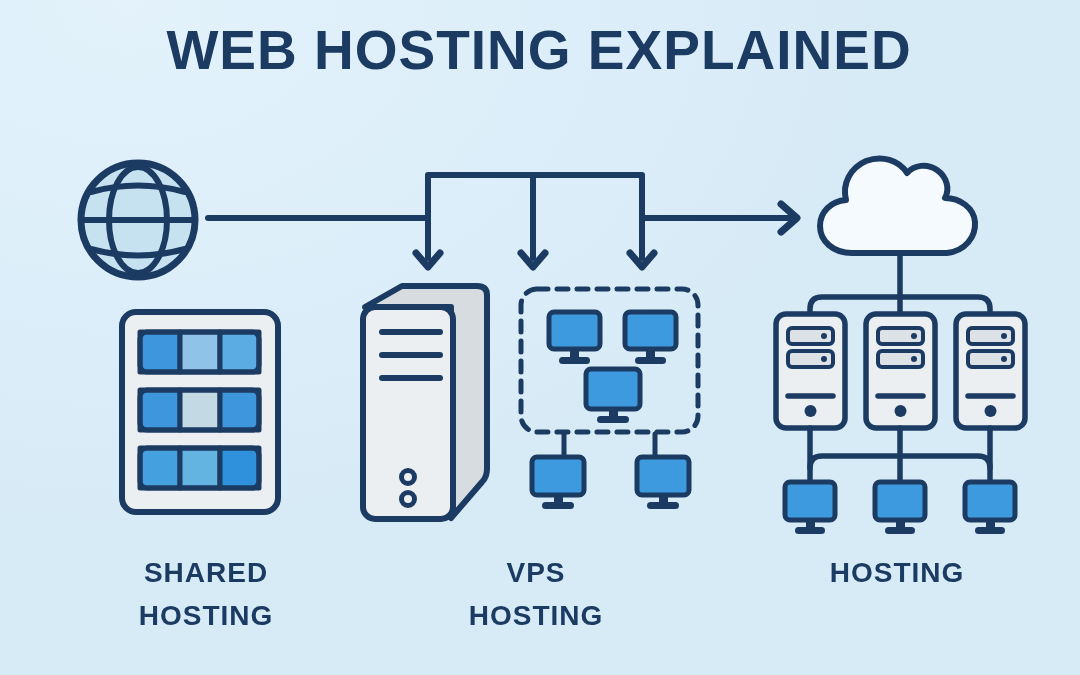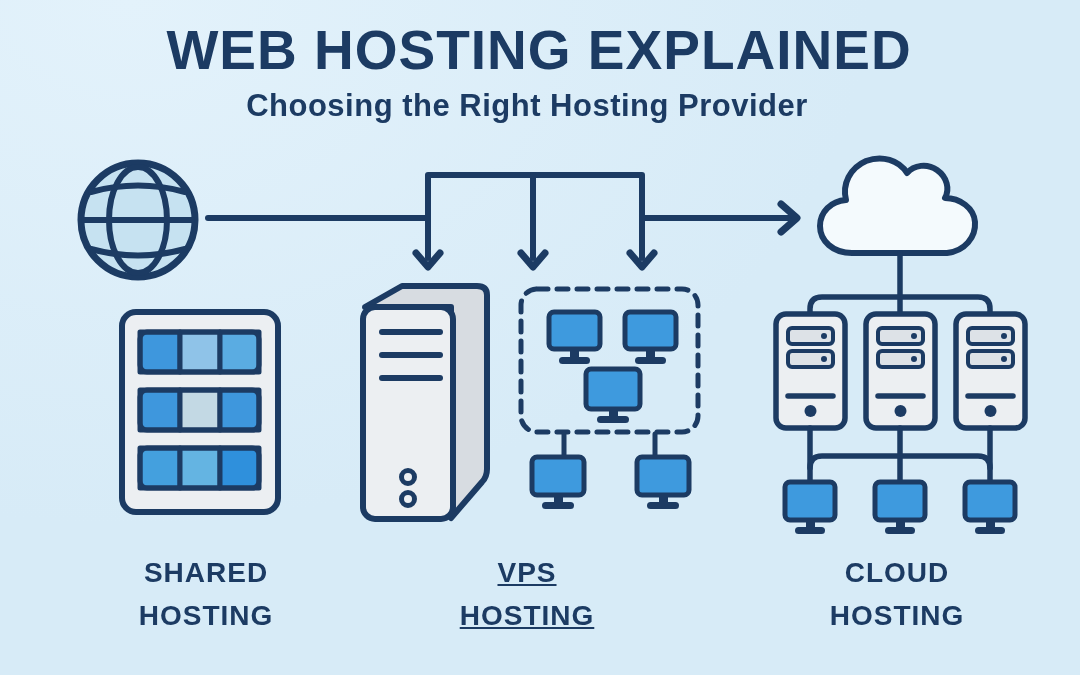--- a/index.html
+++ b/index.html
@@ -39,21 +39,21 @@
   .dash{stroke-dasharray:11 9;}
   
   .header{position:absolute;left:0;width:1054px;text-align:center;color:var(--navy);}
   .title{top:20px;font-size:55px;font-weight:700;letter-spacing:1px;line-height:1.1;padding-left:24px;}
   .subtitle{top:88px;font-size:31px;font-weight:700;letter-spacing:0.5px;}
   .section-label{
     position:absolute;top:551px;width:300px;text-align:center;
     color:var(--navy);font-size:28px;font-weight:700;line-height:43px;letter-spacing:1px;
   }
   .label-shared{left:56px;}
-  .label-vps{left:377px;text-decoration:underline;}
+  .label-vps{left:386px;}
   .label-cloud{left:747px;}
 </style>
 </head>
 <body>
 
 <div class="canvas">
 
   <svg class="diagram-svg" width="1080" height="675" viewBox="0 0 1080 675">
 
     <g>
@@ -190,28 +190,26 @@
       </g>
       <g>
         <rect x="965" y="482" width="50" height="38" rx="5" class="st sw5 f-blue"></rect>
         <rect x="986" y="519" width="9" height="9" class="f-navy"></rect>
         <rect x="975" y="527" width="30" height="7" rx="3.5" class="f-navy"></rect>
       </g>
     </g>
   </svg>
 
   <div class="header title">WEB HOSTING EXPLAINED</div>
-  <div class="header subtitle">Choosing the Right Hosting Provider</div>
 
   <div class="section-label label-shared">
     <div>SHARED</div>
     <div>HOSTING</div>
   </div>
   <div class="section-label label-vps">
     <div>VPS</div>
     <div>HOSTING</div>
   </div>
   <div class="section-label label-cloud">
-    <div>CLOUD</div>
     <div>HOSTING</div>
   </div>
 
 </div>
 
 </body></html>

